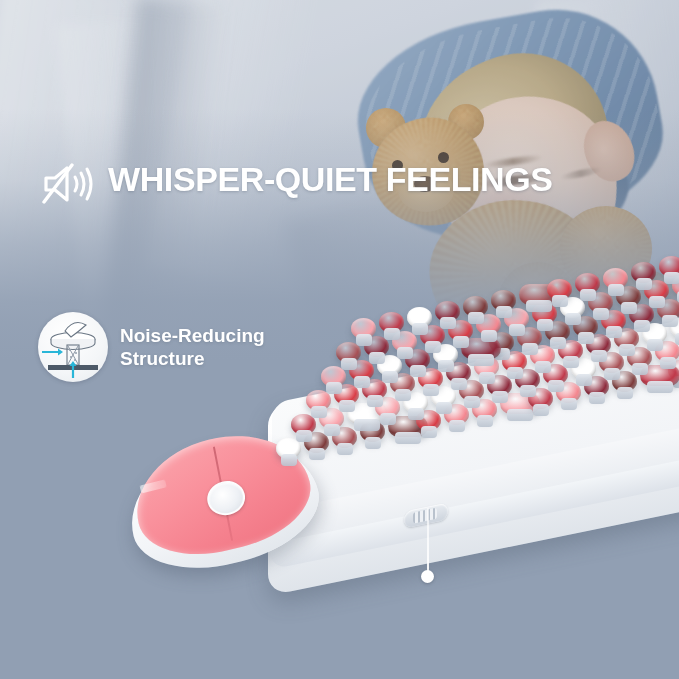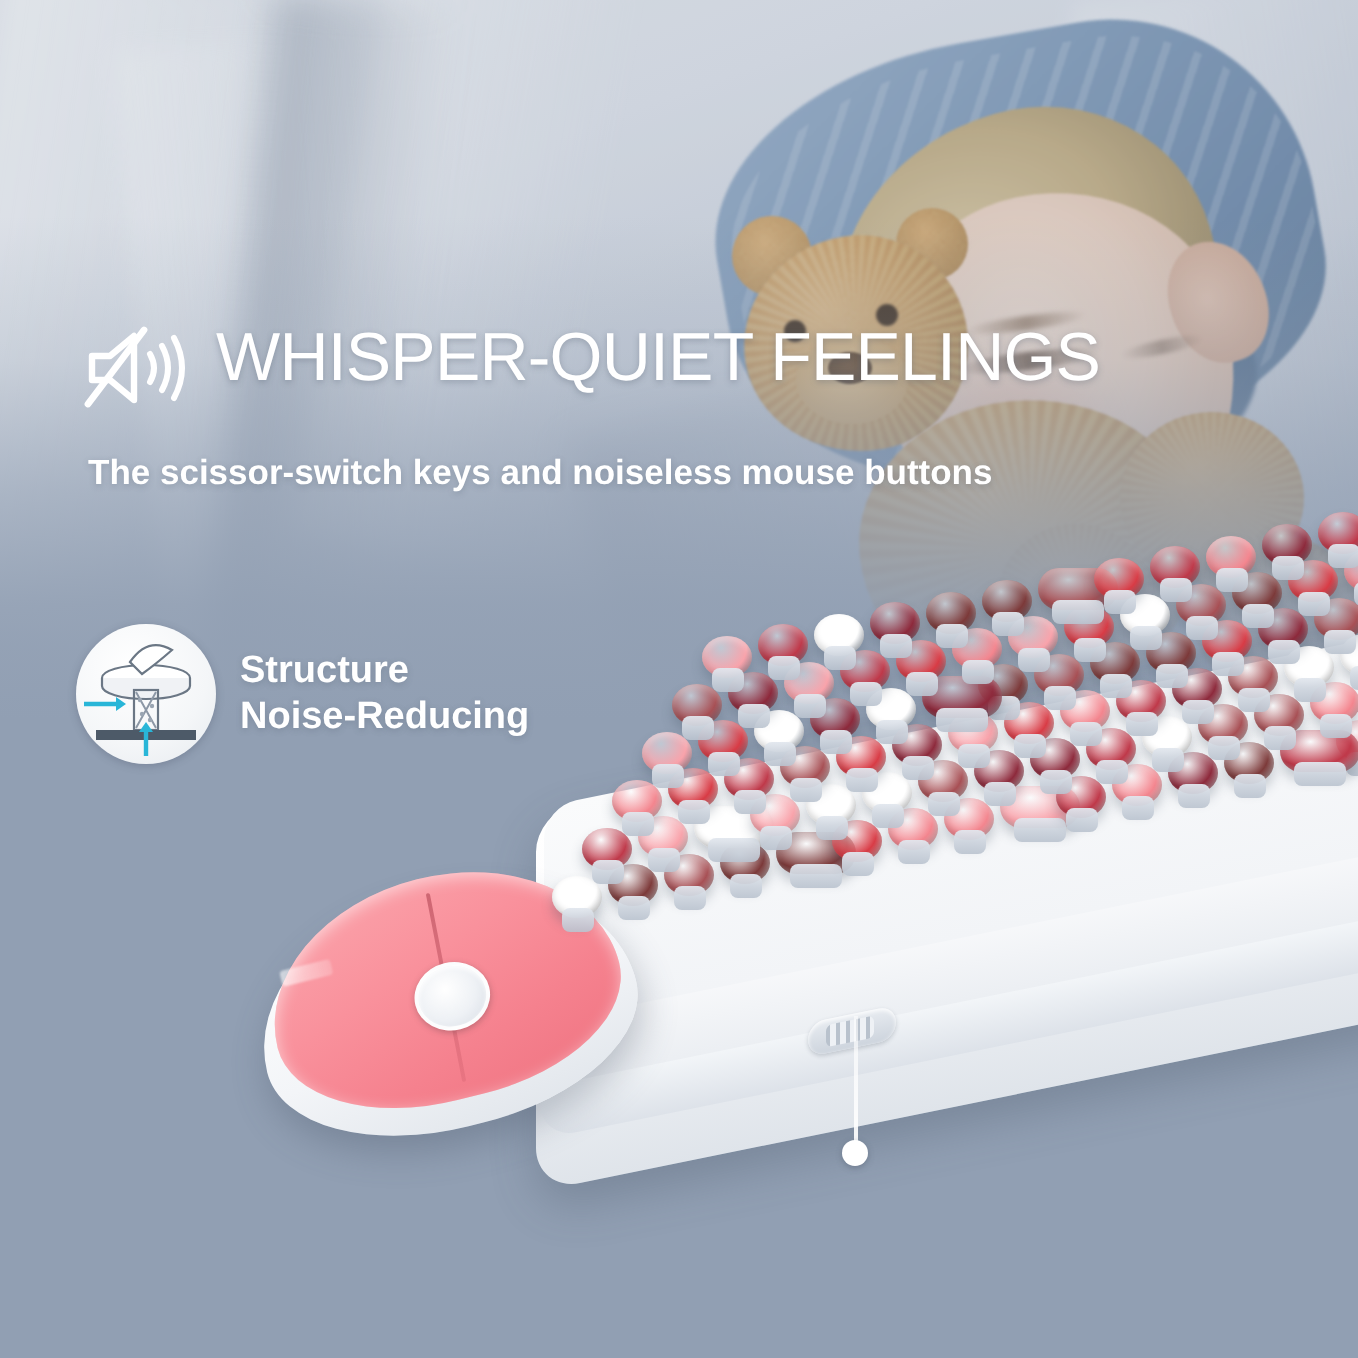--- a/index.html
+++ b/index.html
@@ -98,21 +98,21 @@
     background:repeating-conic-gradient(from 0deg,rgba(255,255,255,.5) 0deg 3deg,rgba(0,0,0,.25) 3deg 6deg);
     border-radius:inherit;filter:blur(.8px);}
 
   
   .photo .fade{position:absolute;left:0;top:0;width:679px;height:360px;
     background:linear-gradient(180deg,rgba(145,159,179,0) 0%,rgba(145,159,179,0) 30%,rgba(145,159,179,.22) 50%,rgba(145,159,179,.62) 68%,rgba(145,159,179,.90) 84%,#919fb3 100%);}
   .photo .tint{position:absolute;inset:0;background:rgba(140,155,176,.20);}
 
   
   .headline{position:absolute;left:108px;top:160px;width:520px;
-    color:#ffffff;font-size:34px;font-weight:normal;letter-spacing:-.4px;
+    color:#ffffff;font-size:34px;font-weight:bold;letter-spacing:-.4px;
     line-height:38px;white-space:nowrap;
     text-shadow:0 1px 3px rgba(80,92,110,.35);}
   .mute-icon{position:absolute;left:42px;top:162px;width:58px;height:44px;}
   .body-copy{position:absolute;left:44px;top:225px;width:520px;
     color:#ffffff;font-size:17.5px;font-weight:bold;line-height:23px;
     text-shadow:0 1px 3px rgba(80,92,110,.30);}
   .body-copy div{white-space:nowrap;}
 
   
   .badge-row{position:absolute;left:38px;top:312px;display:flex;align-items:center;gap:12px;}
@@ -240,21 +240,20 @@
     <path d="M4 16 H13 L25 6 V38 L13 28 H4 Z" fill="none" stroke="#ffffff" stroke-width="3.2" stroke-linejoin="round"></path>
     <path d="M33 15 Q37 22 33 29" fill="none" stroke="#ffffff" stroke-width="3" stroke-linecap="round"></path>
     <path d="M39 11 Q45 22 39 33" fill="none" stroke="#ffffff" stroke-width="3" stroke-linecap="round"></path>
     <path d="M45 7 Q53 22 45 37" fill="none" stroke="#ffffff" stroke-width="3" stroke-linecap="round"></path>
     <line x1="2" y1="40" x2="30" y2="3" stroke="#ffffff" stroke-width="3.4" stroke-linecap="round"></line>
   </svg>
 
   <div class="headline">WHISPER-QUIET FEELINGS</div>
 
   <div class="body-copy">
-    <div>The scissor-switch keys and noiseless mouse buttons</div>
   </div>
 
   <div class="badge-row">
     <div class="badge-circle">
       <svg viewBox="0 0 70 70" width="70" height="70">
         <ellipse cx="35" cy="27" rx="22" ry="6.5" fill="#ffffff" stroke="#6b7785" stroke-width="1.1"></ellipse>
         <path d="M13 27 v4 a22 6.5 0 0 0 44 0 v-4" fill="#f0f2f5" stroke="#6b7785" stroke-width="1.1"></path>
         <path d="M27 19 Q36 6 48 13 Q40 20 33 25 Z" fill="#ffffff" stroke="#6b7785" stroke-width="1.1"></path>
         <rect x="29" y="33" width="12" height="20" fill="none" stroke="#6b7785" stroke-width="1.1"></rect>
         <path d="M30 34 L40 52 M40 34 L30 52" stroke="#8d98a6" stroke-width="1" fill="none"></path>
@@ -263,22 +262,22 @@
         <circle cx="33" cy="45" r="1.1" fill="#9aa5b2"></circle>
           <circle cx="37" cy="48" r="1.1" fill="#9aa5b2"></circle>
         <rect x="10" y="53" width="50" height="5" fill="#4d5a68"></rect>
         <line x1="4" y1="40" x2="20" y2="40" stroke="#29b6d8" stroke-width="2.2"></line>
         <path d="M20 36.5 L25 40 L20 43.5 Z" fill="#29b6d8"></path>
         <line x1="35" y1="66" x2="35" y2="54" stroke="#29b6d8" stroke-width="2.2"></line>
         <path d="M31.5 54 L35 49 L38.5 54 Z" fill="#29b6d8"></path>
       </svg>
     </div>
     <div class="badge-label">
+      <div>Noise-Reducing</div>
       <div>Structure</div>
-      <div>Noise-Reducing</div>
     </div>
   </div>
 
   <div class="kb">
     <div class="kb-body"></div>
     <div class="kb-top"></div>
     <div class="kb-front"></div>
     <div class="kb-switch"></div>
     <div class="keys" id="keycaps">
         <div class="key" style="left: 8px; top: 176px; width: 25px; height: 21px; border-radius: 50%; z-index: 100; background: radial-gradient(at 38% 28%, rgb(255, 255, 255) 0%, rgb(255, 255, 255) 58%, rgba(0, 0, 0, 0.22) 100%); box-shadow: rgba(70, 82, 100, 0.28) 0px 4px 6px, rgba(0, 0, 0, 0.16) 0px -2px 3px inset, rgba(255, 255, 255, 0.35) 0px 2px 3px inset;">

